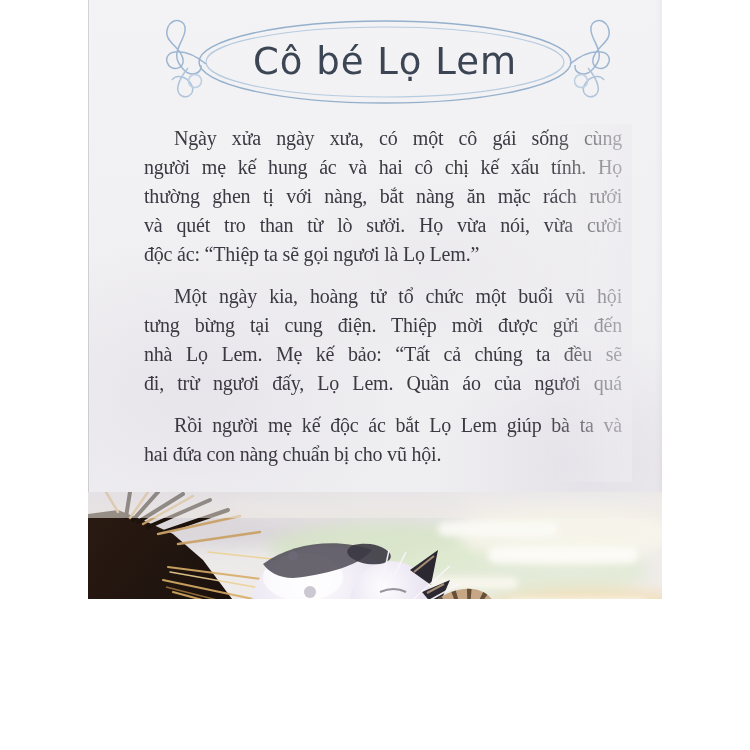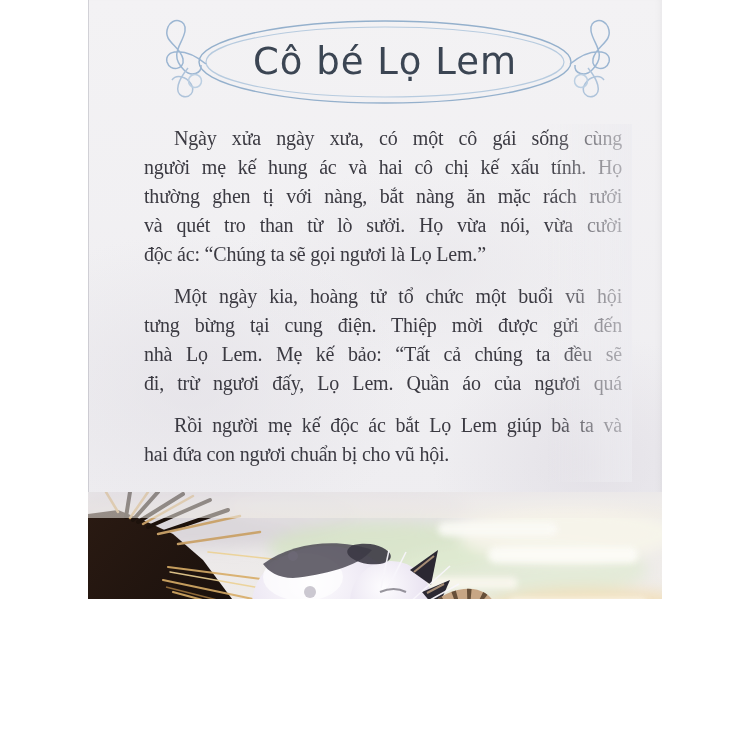--- a/index.html
+++ b/index.html
@@ -75,31 +75,31 @@
     </svg>
 
     <div class="title">Cô bé Lọ Lem</div>
 
     <div class="story">
       <p>
         <span class="line first">Ngày xửa ngày xưa, có một cô gái sống cùng</span>
         <span class="line">người mẹ kế hung ác và hai cô chị kế xấu tính. Họ</span>
         <span class="line">thường ghen tị với nàng, bắt nàng ăn mặc rách rưới</span>
         <span class="line">và quét tro than từ lò sưởi. Họ vừa nói, vừa cười</span>
-        <span class="line last">độc ác: “Chúng ta sẽ gọi ngươi là Lọ Lem.”</span>
+        <span class="line last">độc ác: “Thiệp ta sẽ gọi ngươi là Lọ Lem.”</span>
       </p>
       <p>
         <span class="line first">Một ngày kia, hoàng tử tổ chức một buổi vũ hội</span>
         <span class="line">tưng bừng tại cung điện. Thiệp mời được gửi đến</span>
         <span class="line">nhà Lọ Lem. Mẹ kế bảo: “Tất cả chúng ta đều sẽ</span>
         <span class="line">đi, trừ ngươi đấy, Lọ Lem. Quần áo của ngươi quá</span>
       </p>
       <p>
         <span class="line first">Rồi người mẹ kế độc ác bắt Lọ Lem giúp bà ta và</span>
-        <span class="line last">hai đứa con ngươi chuẩn bị cho vũ hội.</span>
+        <span class="line last">hai đứa con nàng chuẩn bị cho vũ hội.</span>
       </p>
     </div>
 
     <div class="illustration">
       <svg viewBox="0 0 574 258" preserveAspectRatio="none" aria-hidden="true">
         <defs>
           <linearGradient id="bgGrad" x1="0" y1="0" x2="0.25" y2="1">
             <stop offset="0" stop-color="#e8e5e8"></stop>
             <stop offset="0.5" stop-color="#efecea"></stop>
             <stop offset="1" stop-color="#f2eee6"></stop>

